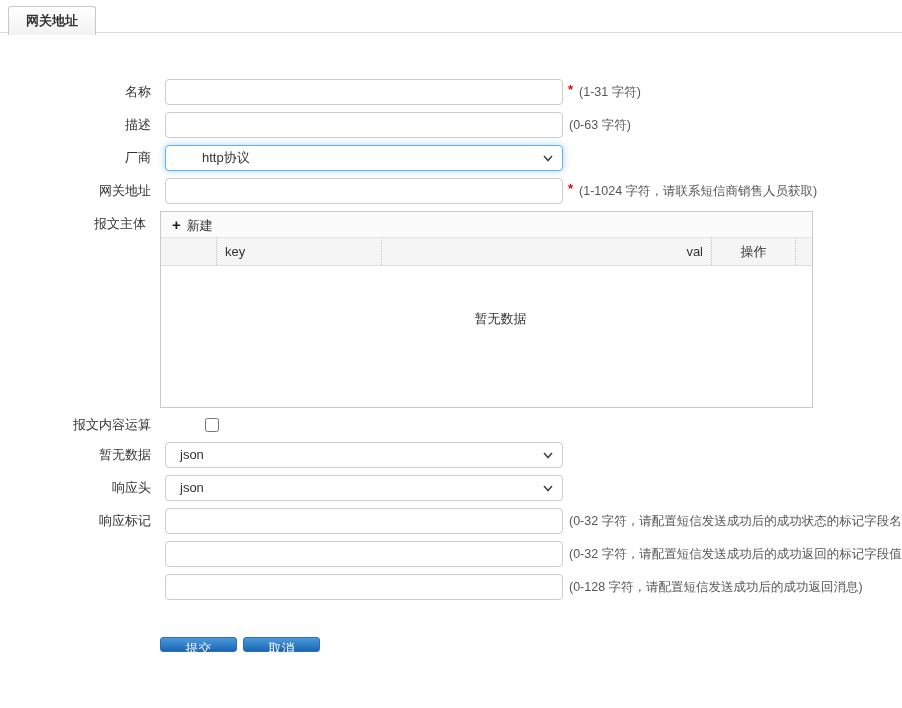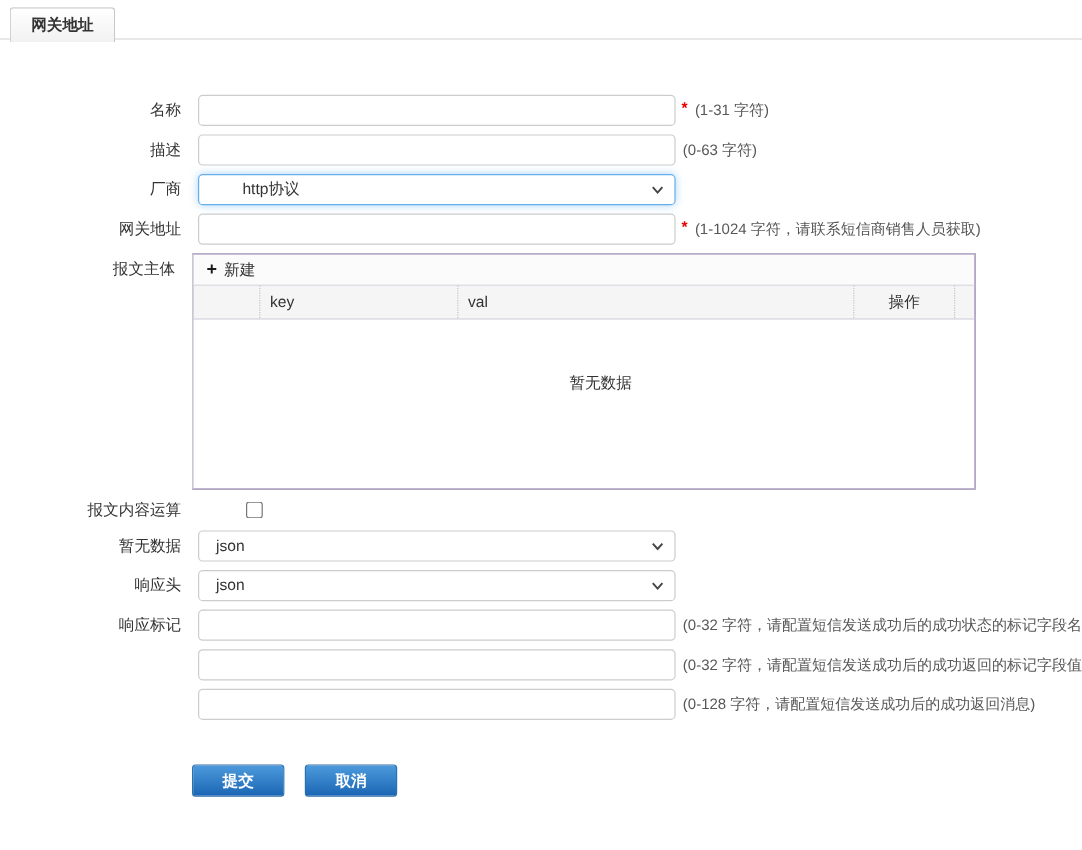--- a/index.html
+++ b/index.html
@@ -31,48 +31,48 @@
     background: #fff; line-height: 24px; padding: 0 26px 0 14px; cursor: pointer;
     white-space: nowrap; overflow: hidden;
   }
   .select.focused { border-color: #66afe9; box-shadow: 0 0 7px rgba(102,175,233,.55); padding-left: 36px; }
   .chev { position: absolute; right: 9px; top: 50%; margin-top: -3px; width: 10px; height: 7px; }
 
   .req { color: #e60000; margin-left: 5px; line-height: 22px; font-weight: bold; }
   .hint { margin-left: 6px; line-height: 26px; color: #575757; font-size: 12.5px; white-space: nowrap; text-align: center; }
 
   
-  .kv-table { width: 653px; border: 1px solid #c9c9c9; background: #4c1d95; }
+  .kv-table { width: 653px; border: 1px solid #c9c9c9; background: #a16207; }
   .kv-toolbar {
     height: 26px; line-height: 25px; padding-left: 11px; background: #fbfbfb;
     border-bottom: 1px solid #e4e4e4; cursor: pointer; color: #333;
   }
   .plus { font-weight: bold; font-size: 15px; margin-right: 6px; color: #1a1a1a; }
   .kv-head { display: flex; height: 28px; line-height: 27px; background: #f5f5f5; border-bottom: 1px solid #e0e0e0; }
   .kv-cell { padding: 0 8px; overflow: hidden; white-space: nowrap; }
   .kv-cell + .kv-cell { border-left: 1px dotted #c5c5c5; }
   .c0 { width: 55px; flex: none; }
   .c1 { width: 165px; flex: none; }
-  .c2 { width: 330px; flex: none; }
+  .c2 { width: 330px; flex: none; text-align: right; }
   .c3 { width: 84px; flex: none; text-align: center; }
   .c4 { flex: 1; }
   .kv-body { height: 141px; position: relative; background: #fff; }
   .kv-empty { position: absolute; top: 44px; left: 14px; width: 100%; text-align: center; color: #333; }
 
   
   .row-check { display: flex; align-items: center; margin: 9px 0 9px; gap: 40px; }
   .row-check .label { line-height: 16px; }
   .checkbox { width: 14px; height: 14px; margin: 0; cursor: pointer; }
 
   
   .btn-row { margin: 37px 0 0 160px; display: flex; }
   .btn {
-    width: 77px; height: 27px; border-radius: 3px; border: 1px solid #2f71ae;
+    width: 77px; height: 15px; border-radius: 3px; border: 1px solid #2f71ae;
     background: linear-gradient(#4c9adc, #1b66b4); color: #fff; font-size: 13px;
-    font-family: inherit; cursor: pointer; margin-right: 17px; line-height: 22px; font-weight: bold;
+    font-family: inherit; cursor: pointer; margin-right: 6px; line-height: 22px;
   }
 </style>
 </head>
 <body>
 
 <div class="tabbar">
   <div class="tab">
     <span>网关地址</span>
   </div>
 </div>

